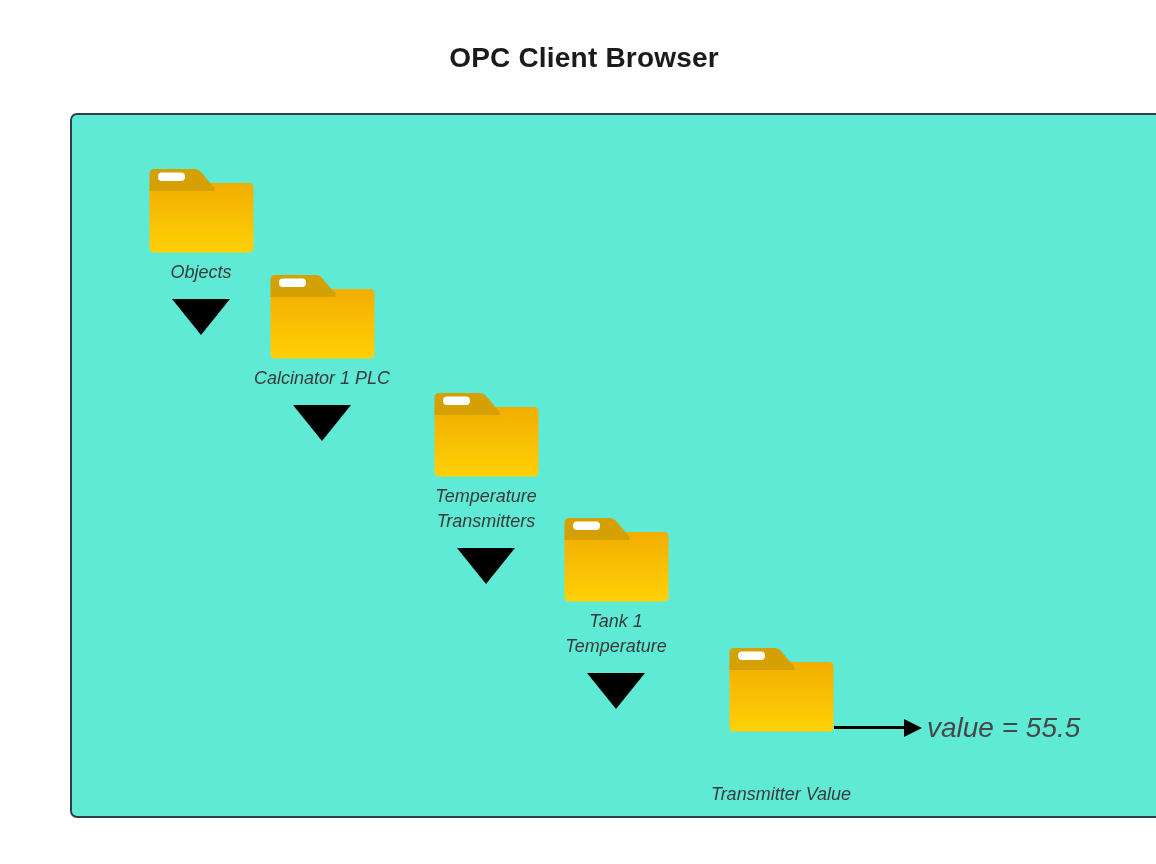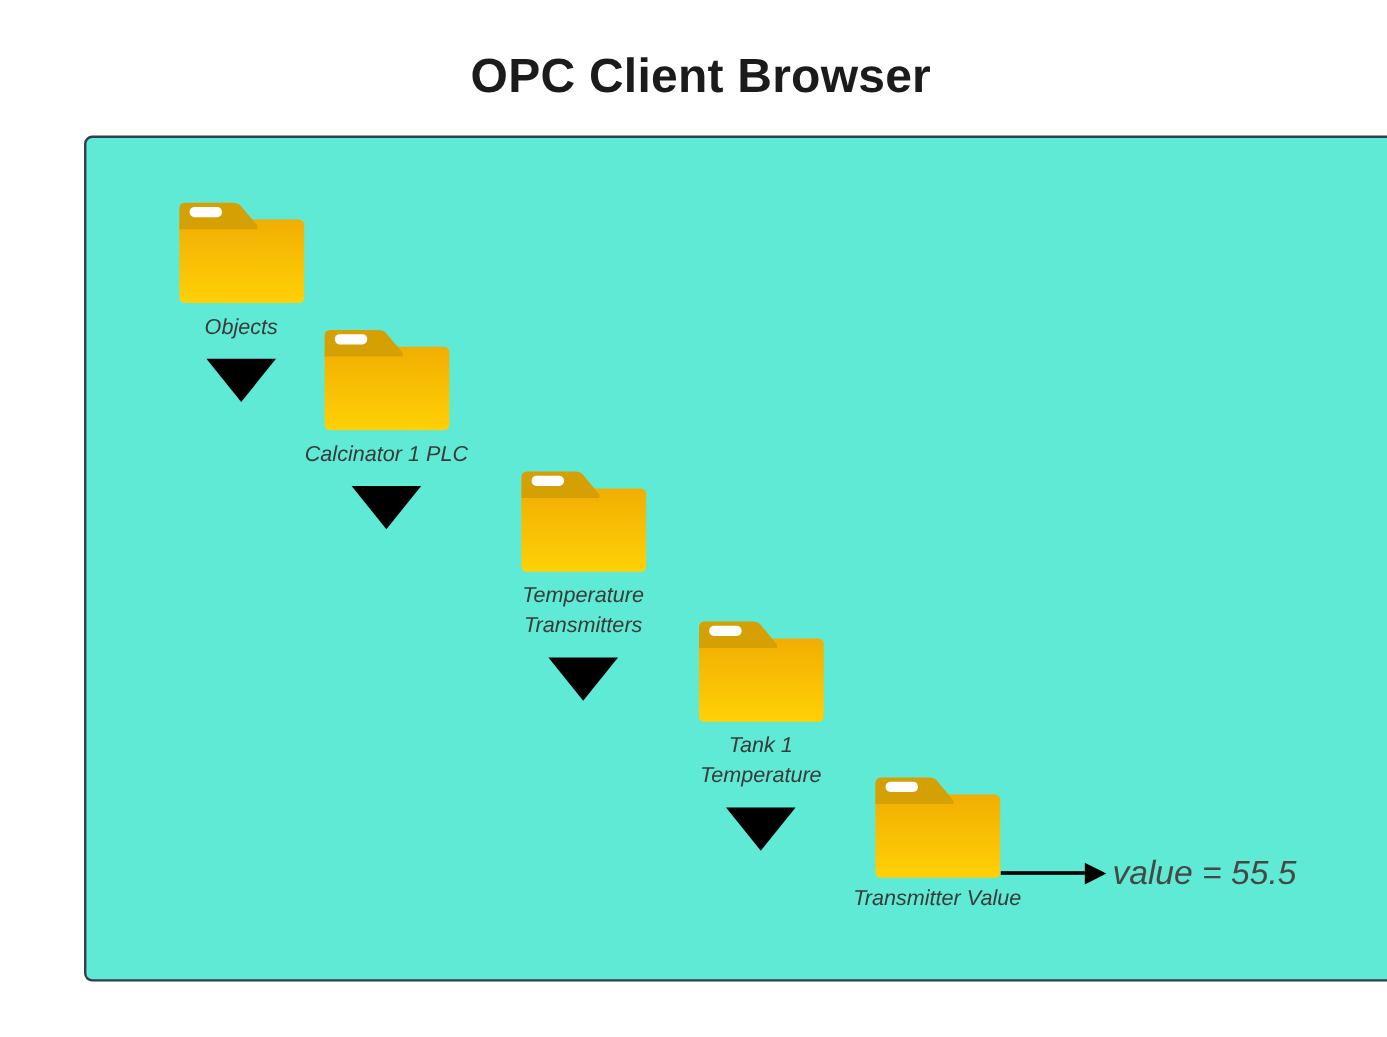--- a/index.html
+++ b/index.html
@@ -7,43 +7,43 @@
   body {
     width: 1156px; height: 864px;
     position: relative;
     font-family: "Liberation Sans", sans-serif;
     overflow: hidden;
   }
   .title {
     position: absolute;
     left: 70px; top: 42px; width: 1028px;
     text-align: center;
-    font-size: 40px; font-weight: bold;
+    font-size: 28px; font-weight: bold;
     color: #1b1b1b;
     letter-spacing: 0.2px;
   }
   .panel {
     position: absolute;
     left: 70px; top: 113px;
     width: 1112px; height: 705px;
     border: 2.5px solid #333e4c;
     border-radius: 7px;
     background: #5eead4;
     font-style: italic;
   }
   .step {
     position: absolute;
     width: 160px;
     display: flex; flex-direction: column; align-items: center;
   }
   .step-1 { left: 49px;  top: 51px;  }
   .step-2 { left: 170px; top: 157px; }
   .step-3 { left: 334px; top: 275px; }
-  .step-4 { left: 482px; top: 400px; }
-  .step-5 { left: 629px; top: 530px; }
+  .step-4 { left: 464px; top: 400px; }
+  .step-5 { left: 629px; top: 530px; gap: 46px; }
   .folder { width: 105px; height: 87px; display: block; }
   .node-label {
     margin-top: 7px;
     font-size: 18px; line-height: 25px;
     color: #3a3a3a;
     text-align: center;
     white-space: pre-line;
   }
   .step-5 .node-label { margin-top: 4px; }
   .triangle {

